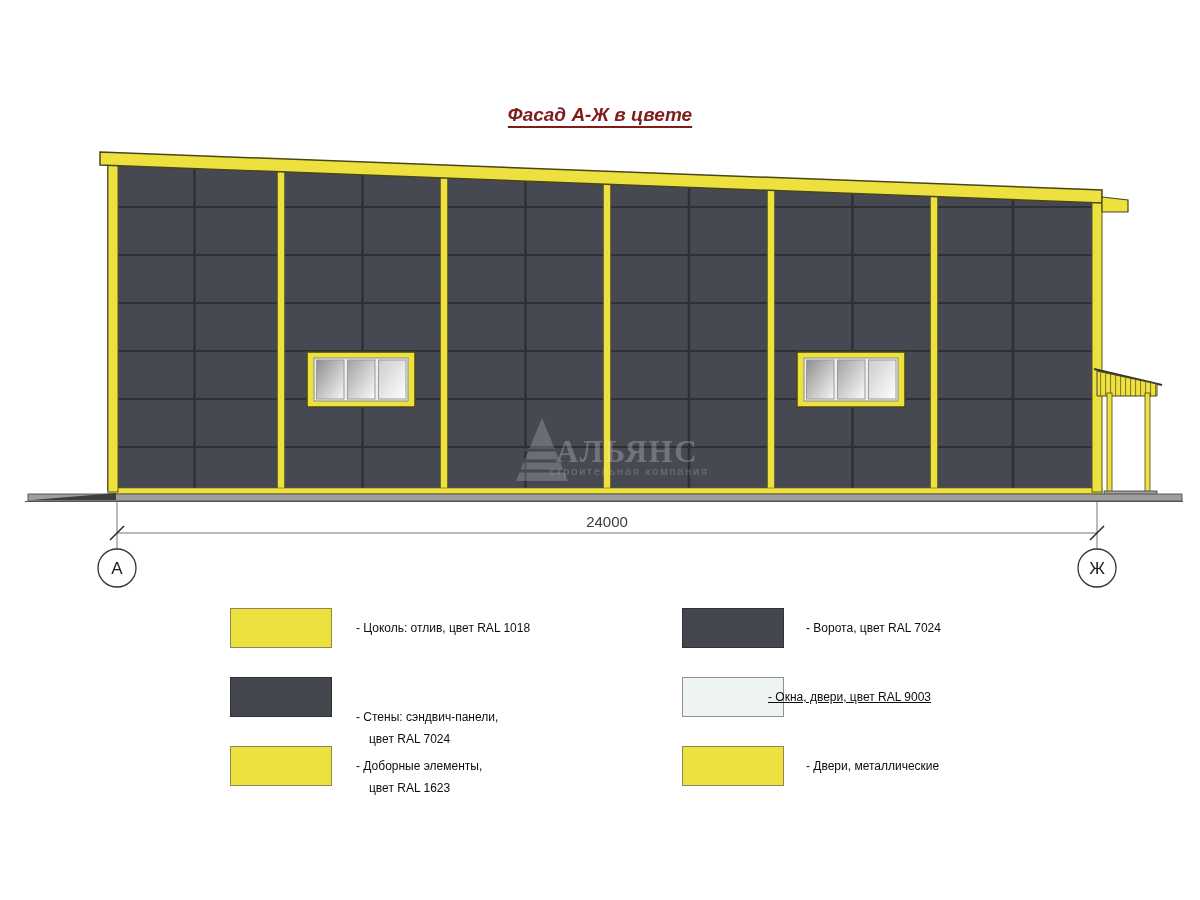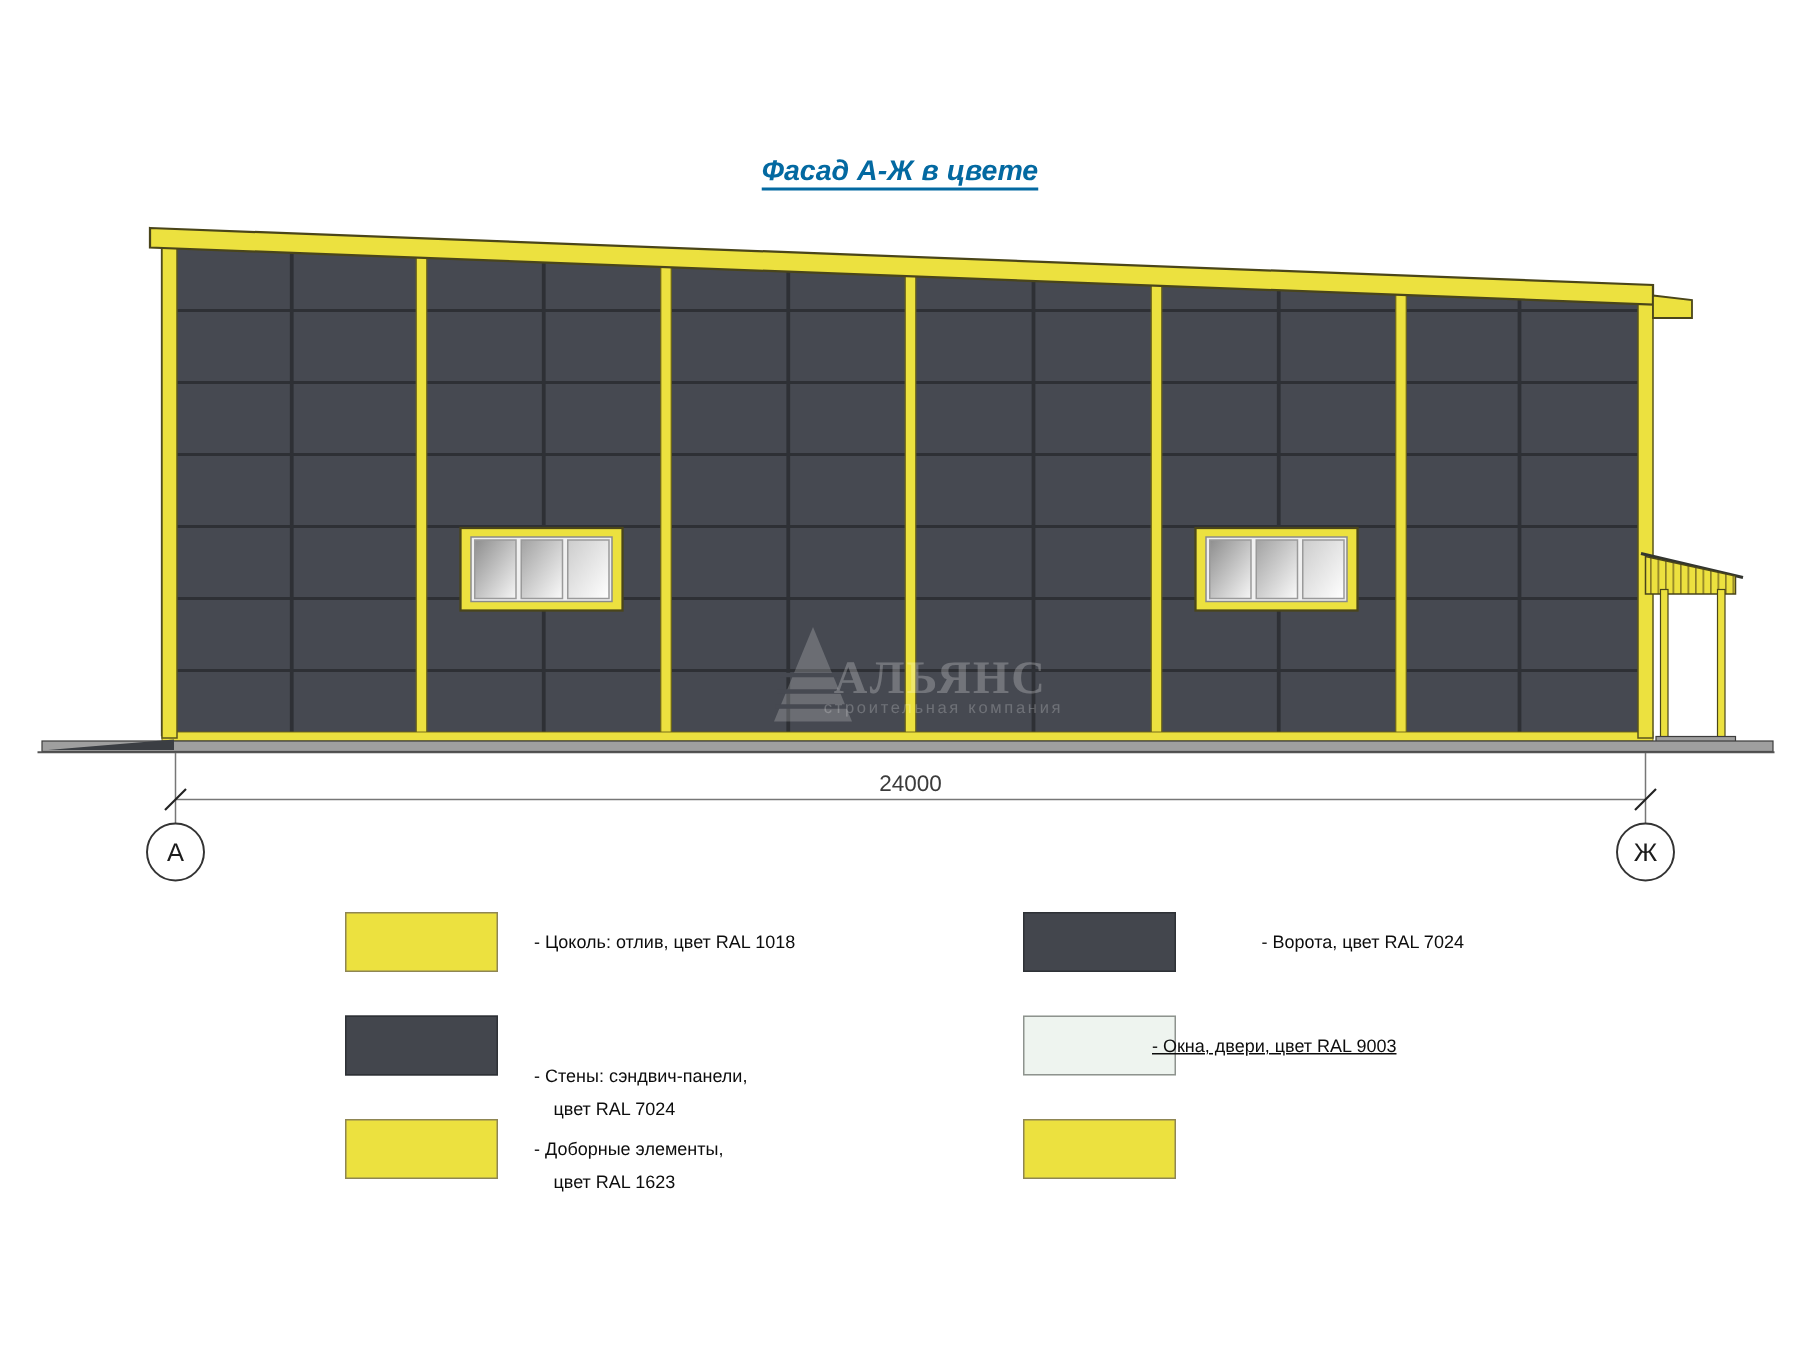--- a/index.html
+++ b/index.html
@@ -3,21 +3,21 @@
 <meta charset="utf-8">
 <style>
   html,body { margin:0; padding:0; background:#ffffff; }
   #canvas {
     position:relative; width:1200px; height:900px; background:#ffffff;
     font-family:"Liberation Sans", sans-serif; overflow:hidden;
   }
   #drawing-svg { position:absolute; left:0; top:0; }
   .page-title {
     position:absolute; left:0; top:104px; width:1200px; text-align:center;
-    font-size:19px; font-style:italic; font-weight:bold; color:#0369a1;
+    font-size:19px; font-style:italic; font-weight:bold; color:#7f1d1d;
   }
   .page-title span {
     text-decoration:underline; text-underline-offset:5px;
     text-decoration-thickness:1.5px; padding:0 2px;
   }
   .sw { position:absolute; width:100px; height:38px; box-sizing:content-box; }
   .sw-yellow { background:#ece13f; border:1px solid #8f8653; }
   .sw-dark   { background:#43464d; border:1px solid #2e3136; }
   .sw-light  { background:#eef4ef; border:1px solid #8e938e; }
   .legend-text {
@@ -163,27 +163,28 @@
       <div class="legend-line2">цвет RAL 7024</div>
     </div>
 
     <div class="sw sw-yellow" style="left:230px; top:746px;"></div>
     <div class="legend-text" style="left:356px; top:755px;">
       <div>- Доборные элементы,</div>
       <div class="legend-line2">цвет RAL 1623</div>
     </div>
 
     <div class="sw sw-dark" style="left:682px; top:608px;"></div>
-    <div class="legend-text" style="left:806px; top:617px;margin-left:35px;">
+    <div class="legend-text" style="left:806px; top:617px;">
       <div>- Ворота, цвет RAL 7024</div>
     </div>
 
     <div class="sw sw-light" style="left:682px; top:677px;"></div>
     <div class="legend-text" style="left:768px; top:686px;text-decoration:underline;">
       <div>- Окна, двери, цвет RAL 9003</div>
     </div>
 
     <div class="sw sw-yellow" style="left:682px; top:746px;"></div>
     <div class="legend-text" style="left:806px; top:755px;">
+      <div>- Двери, металлические</div>
     </div>
   </div>
 
 </div>
 
 </body></html>

